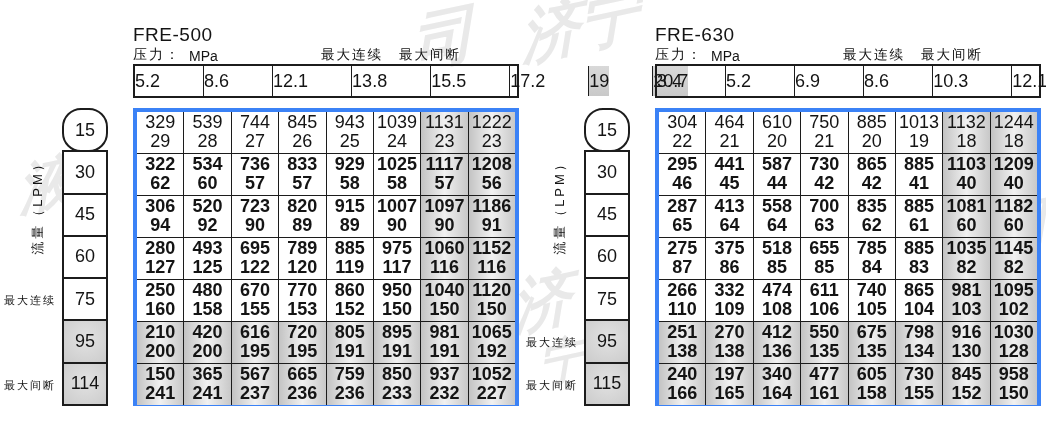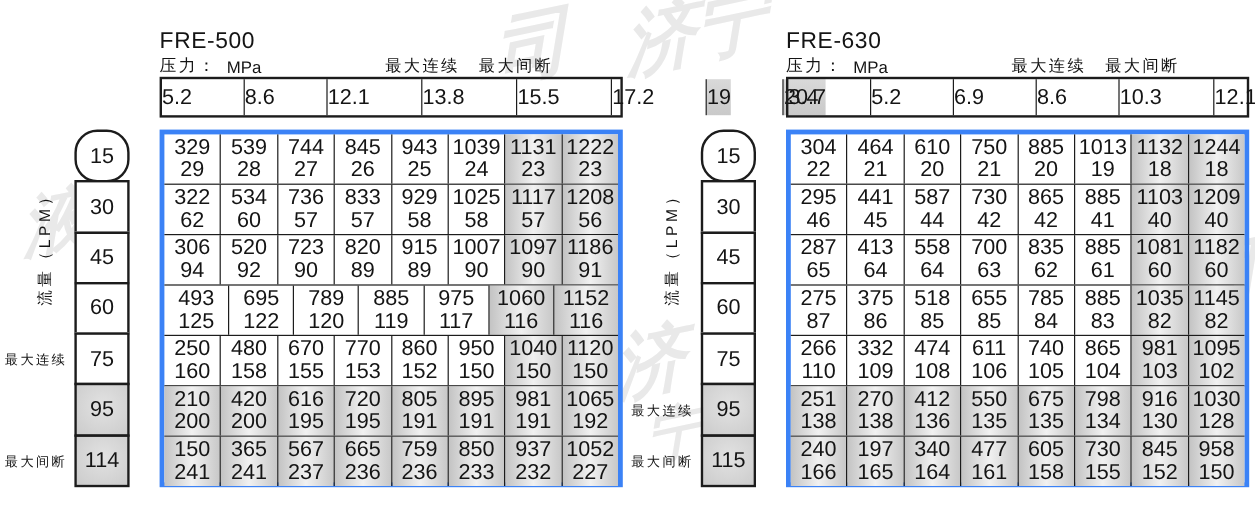--- a/index.html
+++ b/index.html
@@ -28,21 +28,21 @@
   
   .flow-col{position:absolute;left:62px;top:108px;width:46px;height:298px;display:flex;flex-direction:column;}
   .fcell{flex:1;border:2px solid #1c1c1c;margin-top:-2px;display:flex;align-items:center;
          justify-content:center;font-size:18px;box-sizing:border-box;background:#fff;}
   .fcell:first-child{margin-top:0;border-radius:19px;}
   .fcell.shaded{background:radial-gradient(circle at 52% 42%,#e2e2e2 0%,#cdcdcd 92%);}
   
   .body-grid{position:absolute;left:133px;top:108px;width:386px;height:298px;display:flex;
              flex-direction:column;border:4px solid #3b82f6;box-sizing:border-box;}
   .brow{flex:1;display:flex;}
-  .brow + .brow{border-top:1px solid #1c1c1c;}
+  .brow + .brow{border-top:1px solid #1c1c1c;font-weight:bold;}
   .bcell{flex:1;display:flex;flex-direction:column;justify-content:space-between;align-items:center;
          font-size:18px;line-height:19px;padding:1px 0 2px;box-sizing:border-box;
          border-left:1px solid #1c1c1c;}
   .bcell:first-child{border-left:none;}
   .bcell.shaded{background:linear-gradient(90deg,#c3c3c3 0%,#f1f1f1 50%,#c8c8c8 100%);}
   
   .flow-axis{position:absolute;left:28px;top:110px;width:20px;height:190px;display:flex;
              align-items:center;justify-content:center;font-size:13px;letter-spacing:3px;}
   .flow-axis span{transform:rotate(-90deg);white-space:nowrap;display:block;}
   
@@ -192,20 +192,24 @@
             <span>1097</span>
             <span>90</span>
           </div>
           <div class="bcell shaded">
             <span>1186</span>
             <span>91</span>
           </div>
         </div>
         <div class="brow">
           <div class="bcell">
+            <span>280</span>
+            <span>127</span>
+          </div>
+          <div class="bcell">
             <span>493</span>
             <span>125</span>
           </div>
           <div class="bcell">
             <span>695</span>
             <span>122</span>
           </div>
           <div class="bcell">
             <span>789</span>
             <span>120</span>

